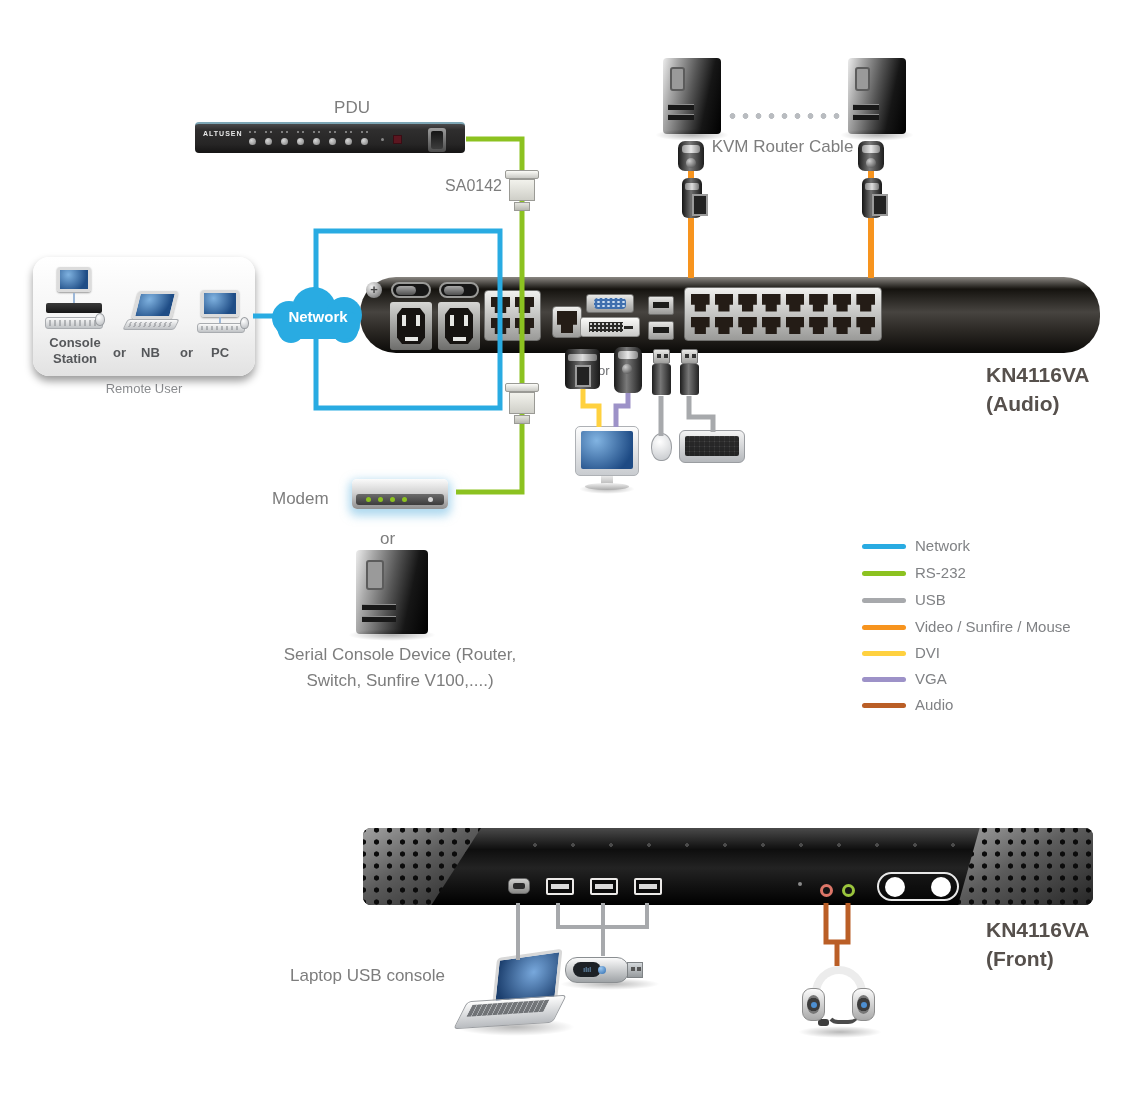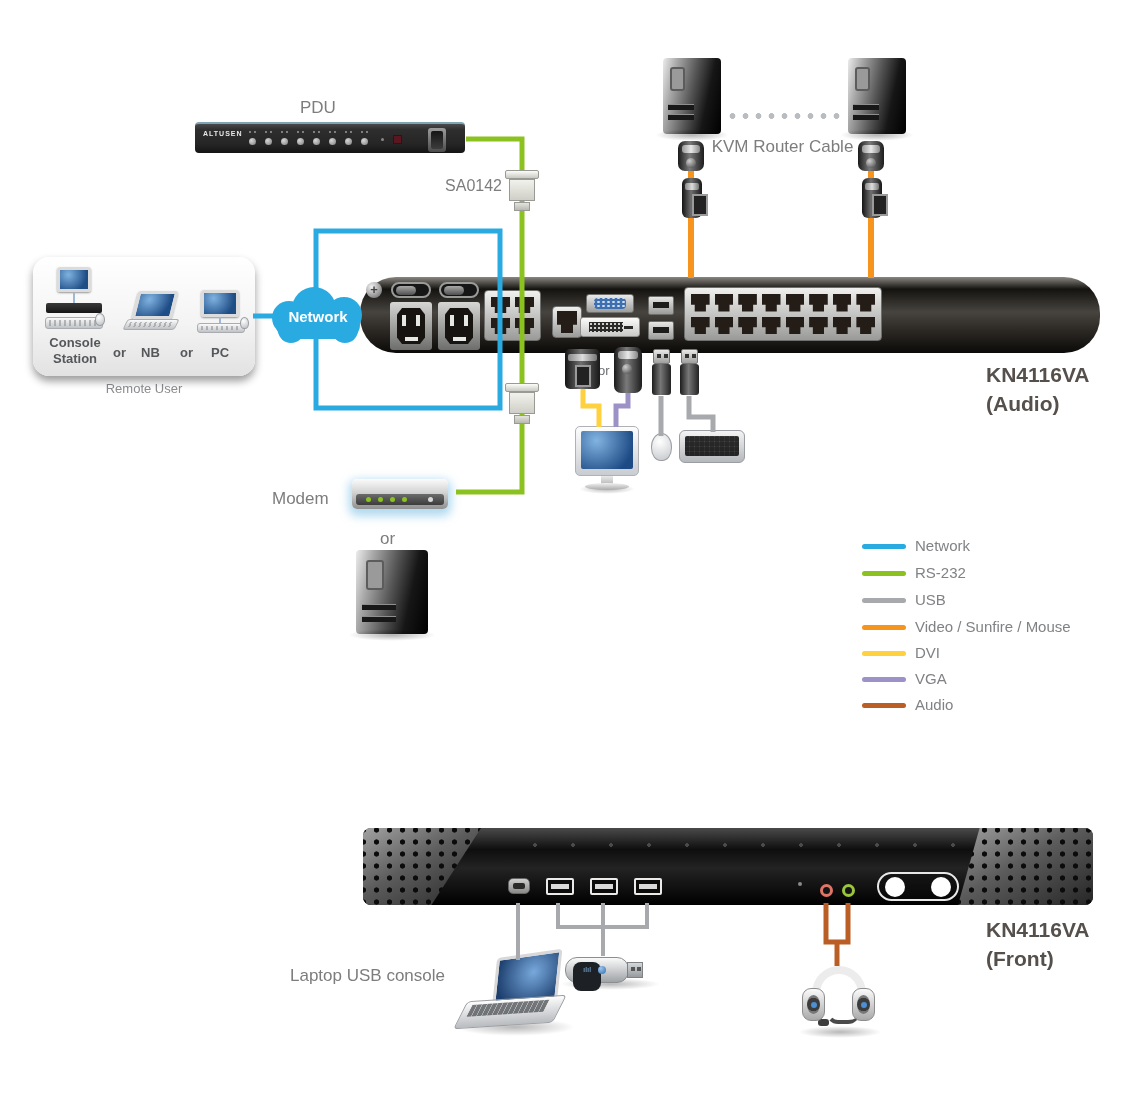--- a/index.html
+++ b/index.html
@@ -134,21 +134,21 @@
   .pill i{position:absolute;top:3px;width:20px;height:20px;border-radius:50%;background:#ffffff;}
 
   
   .lap-screen{background:radial-gradient(circle at 60% 35%,#78a8dc,#1c3f6e 80%);border:3px solid #d8d8d8;border-radius:4px;
       transform:rotate(-8deg) skewX(-14deg);z-index:10;}
   .lap-base{background:linear-gradient(180deg,#fdfdfd,#b9bcc0);border:1px solid #9a9da1;border-radius:4px;
       transform:skewX(-30deg) rotate(-4deg);z-index:11;}
   .lap-base::before{content:"";position:absolute;left:6px;right:14px;top:3px;height:12px;
       background:repeating-linear-gradient(90deg,#55585c 0 4px,#9a9da1 4px 5px);opacity:.8;}
   .stick{background:linear-gradient(180deg,#fafafa,#9fa3a6);border:1px solid #8a8e91;border-radius:12px;z-index:10;}
-  .stick .label{position:absolute;left:7px;top:4px;width:28px;height:29px;background:#1d2126;border-radius:8px;color:#7fb2e0;font-size:8px;line-height:15px;text-align:center;}
+  .stick .label{position:absolute;left:7px;top:4px;width:28px;height:15px;background:#1d2126;border-radius:8px;color:#7fb2e0;font-size:8px;line-height:15px;text-align:center;}
   .stick .dot{position:absolute;right:22px;top:8px;width:8px;height:8px;border-radius:50%;background:radial-gradient(circle at 35% 30%,#9cc6ee,#2d6cb0);}
   .stick .conn{position:absolute;right:-15px;top:4px;width:16px;height:16px;background:linear-gradient(180deg,#d4d8db,#979b9e);border:1px solid #7e8285;}
   .stick .conn::before{content:"";position:absolute;left:3px;top:4px;width:4px;height:4px;background:#555;box-shadow:6px 0 0 #555;}
   .hs-band{border:8px solid #ececec;border-bottom:none;border-radius:30px 30px 0 0;z-index:10;}
   .hs-cup{background:linear-gradient(180deg,#fbfbfb,#a9a9a9);border:1px solid #8d8d8d;border-radius:9px;z-index:11;}
   .hs-cup::before{content:"";position:absolute;left:4px;top:6px;right:4px;bottom:6px;border-radius:50%;background:radial-gradient(circle,#3c3c3c 55%,#777 60%);}
   .hs-cup::after{content:"";position:absolute;left:8px;top:13px;width:6px;height:6px;border-radius:50%;background:#4d8fd1;}
   .hs-mic{border-bottom:4px solid #4a4a4a;border-left:4px solid transparent;border-radius:0 0 16px 16px;z-index:10;}
   .hs-mictip{background:#3c3c3c;border-radius:3px;z-index:10;}
 
@@ -180,21 +180,21 @@
     <path d="M871,160 V278" stroke="#F7941E" stroke-width="6" fill="none"></path>
 
     <path d="M518,903 V960" stroke="#A7A9AC" stroke-width="4" fill="none"></path>
     <path d="M558,903 V927 H647 V903" stroke="#A7A9AC" stroke-width="4" fill="none"></path>
     <path d="M603,903 V956" stroke="#A7A9AC" stroke-width="4" fill="none"></path>
 
     <path d="M826,903 V942 H848 V903" stroke="#BA5E26" stroke-width="5" fill="none"></path>
     <path d="M837,942 V966" stroke="#BA5E26" stroke-width="5" fill="none"></path>
   </svg>
 
-  <div class="abs lbl" style="left:300px;top:95px;width:70px;text-align:left;">PDU</div>
+  <div class="abs lbl" style="left:300px;top:95px;width:70px;text-align:right;">PDU</div>
   <div class="abs pdu" style="left:195px;top:122px;width:270px;height:31px;">
     <div class="abs pdu-brand" style="left:8px;top:6px;">ALTUSEN</div>
     <div class="abs pdu-leds" style="left:52px;top:3px;">
         <div class="pdu-led"></div>
         <div class="pdu-led"></div>
         <div class="pdu-led"></div>
         <div class="pdu-led"></div>
         <div class="pdu-led"></div>
         <div class="pdu-led"></div>
         <div class="pdu-led"></div>
@@ -357,20 +357,21 @@
         <i style="left:46px;"></i>
       <i class="w" style="left:72px;"></i>
     </div>
   </div>
   <div class="abs lbl" style="left:380px;top:526px;">or</div>
   <div class="abs tower" style="left:356px;top:550px;width:72px;height:84px;">
     <div class="vent" style="left:10px;top:10px;width:18px;height:30px;"></div>
     <div class="bay1" style="left:6px;top:54px;width:34px;"></div>
     <div class="bay2" style="left:6px;top:66px;width:34px;"></div>
   </div>
+  <div class="abs lbl" style="left:255px;top:642px;width:290px;text-align:center;">Serial Console Device (Router, Switch, Sunfire V100,....)</div>
 
   <div class="abs" style="left:862px;top:537px;width:250px;height:185px;">
     <div class="legend-row" style="left:0;top:0;">
         <span class="legend-swatch" style="background: rgb(41, 171, 226);"></span>
         <span class="legend-label">Network</span>
       </div>
     <div class="legend-row" style="left:0;top:27px;">
         <span class="legend-swatch" style="background: rgb(140, 194, 32);"></span>
         <span class="legend-label">RS-232</span>
       </div>

